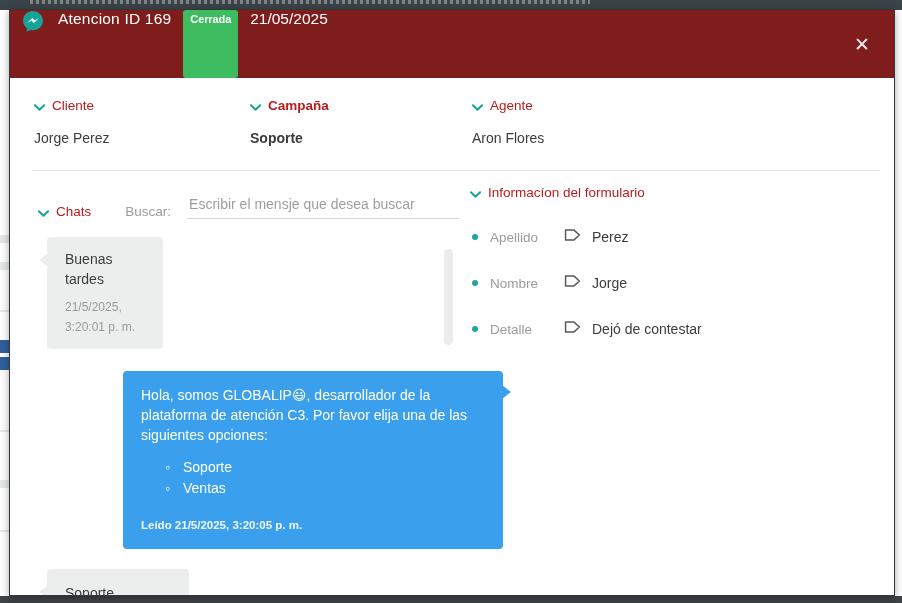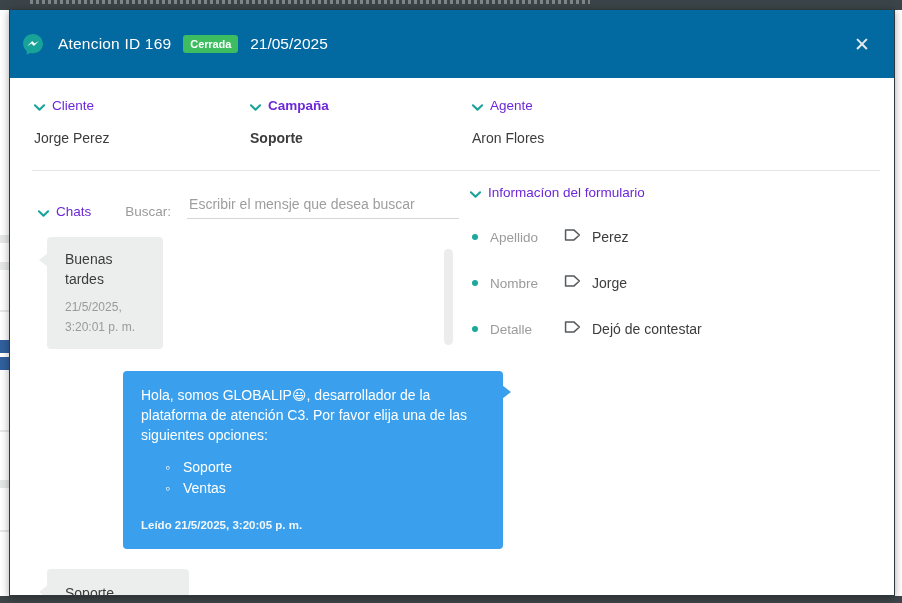--- a/index.html
+++ b/index.html
@@ -68,23 +68,22 @@
     border: 1px solid #2f393d;
     box-shadow: 0 2px 8px rgba(0,0,0,.35);
     display: flex;
     flex-direction: column;
     overflow: hidden;
   }
 
   
   .modal-header {
     height: 68px;
-    background: #0369a1;
-    display: flex;
-    align-items: center;
+    background: #7f1d1d;
+    display: flex;
     padding: 0 10px 0 12px;
     flex: 0 0 auto;
     position: relative;
   }
   .msg-icon {
     width: 22px; height: 22px;
     flex: 0 0 auto;
     margin-right: 14px;
   }
   .header-title {
@@ -144,21 +143,21 @@
   .summary-col.c3 { width: 300px; }
 
   .caret {
     display: inline-block;
     width: 11px; height: 11px;
     margin-right: 7px;
     position: relative;
     top: 1px;
   }
   .field-label {
-    color: #6d28d9;
+    color: #b91c1c;
     font-size: 13.5px;
     display: flex;
     align-items: center;
     white-space: nowrap;
   }
   .field-value {
     color: #3c3c3c;
     font-size: 14px;
     margin-top: 17px;
     padding-left: 0px;

